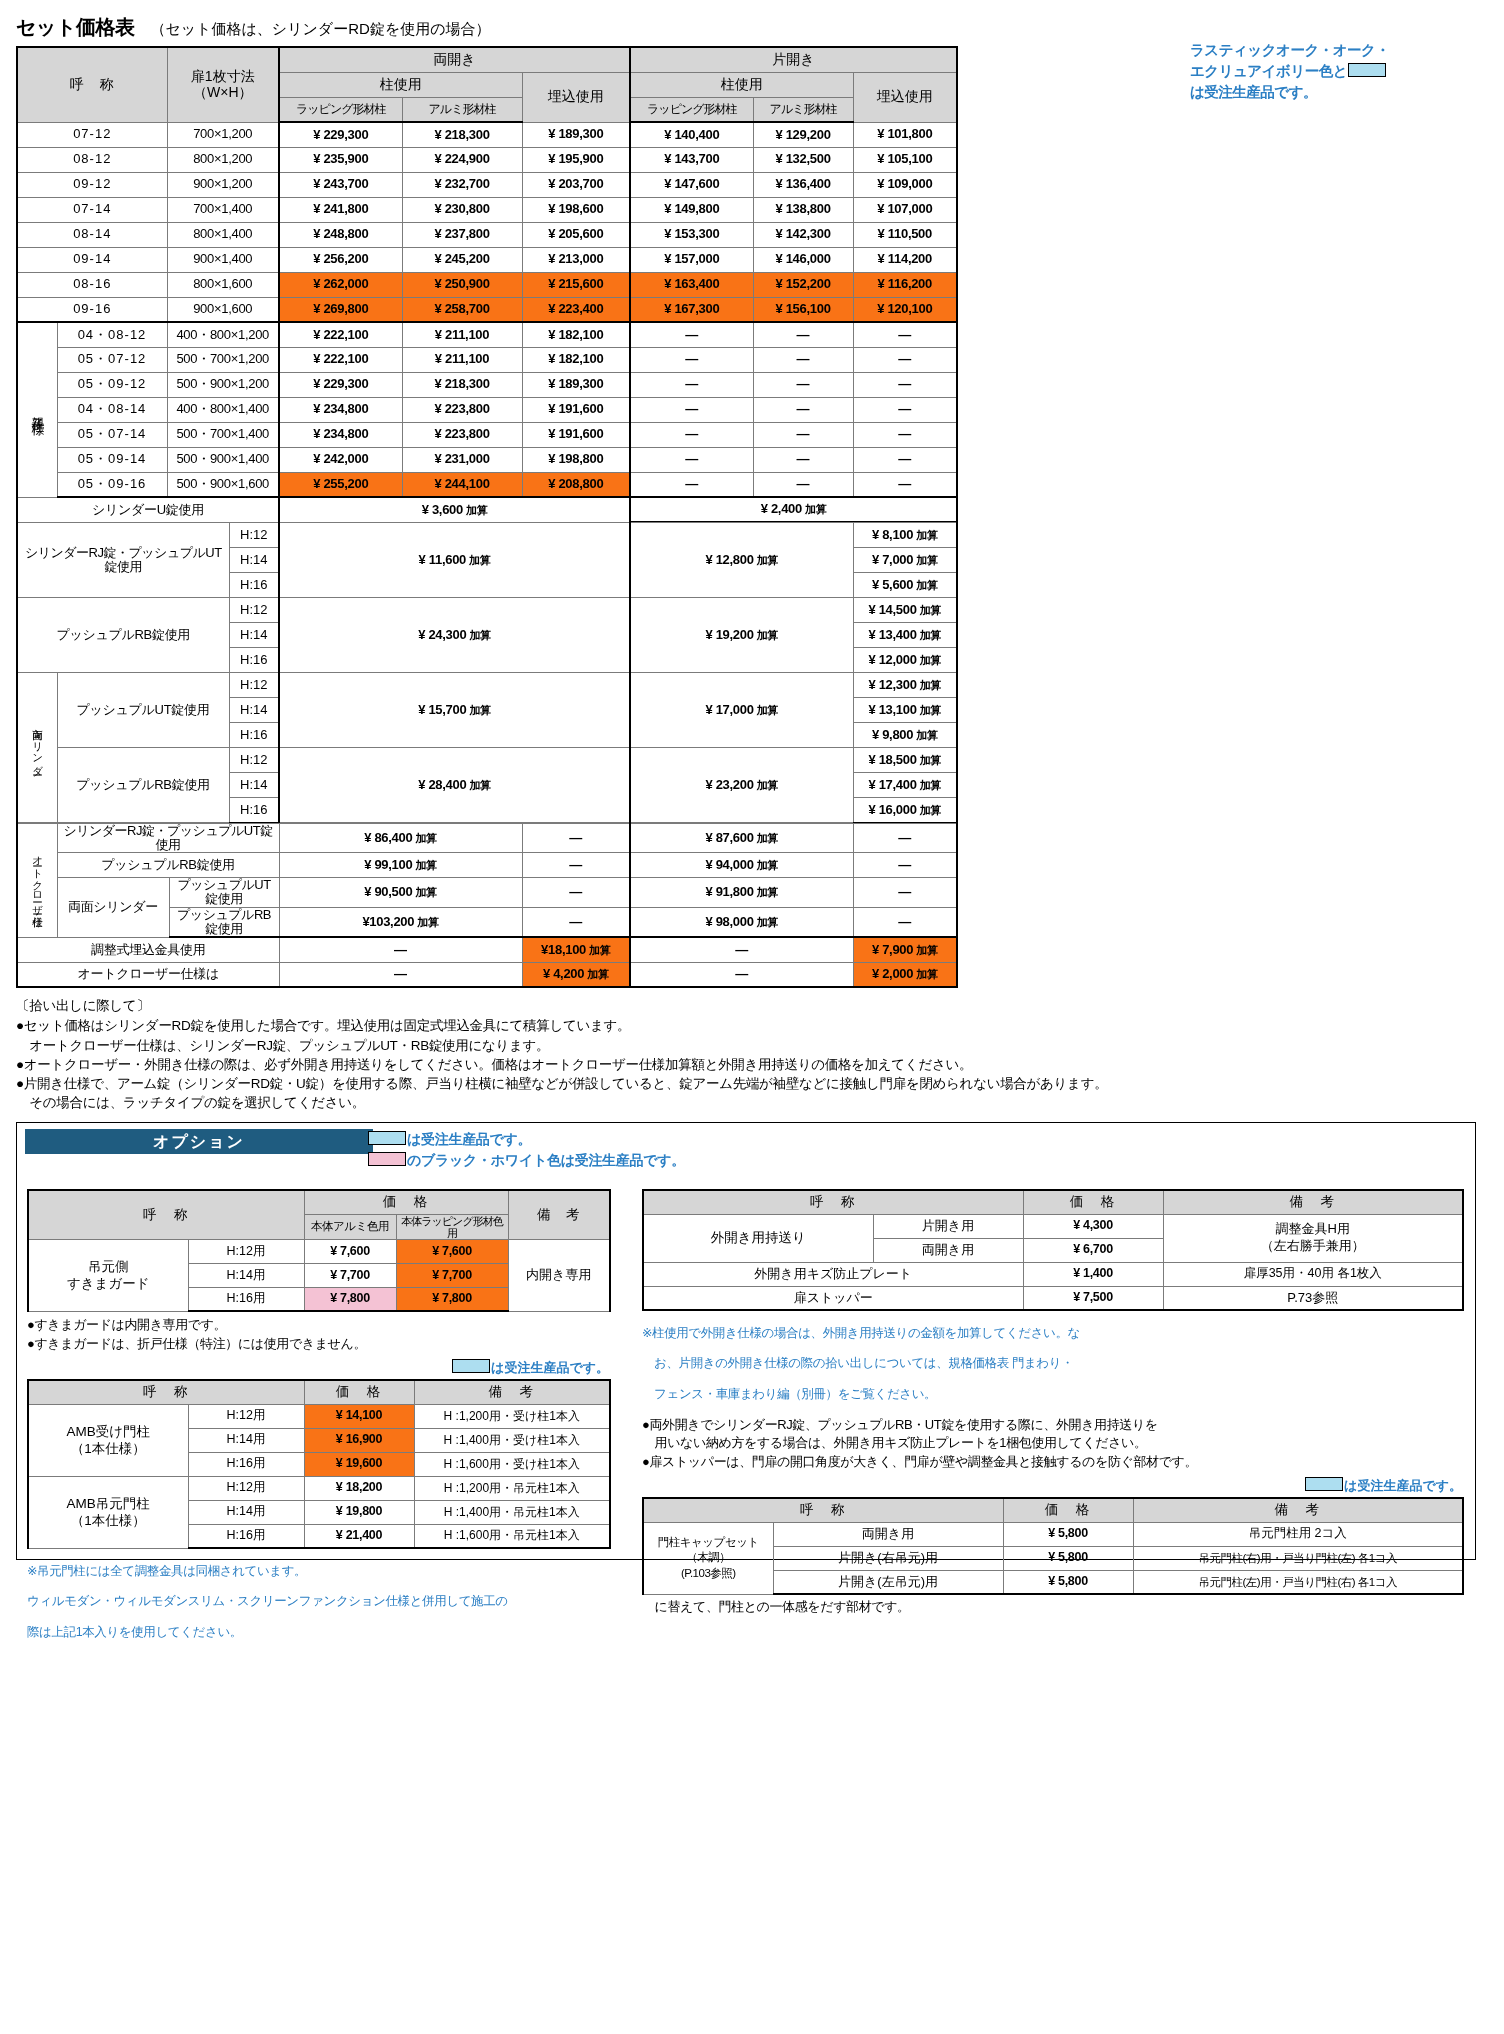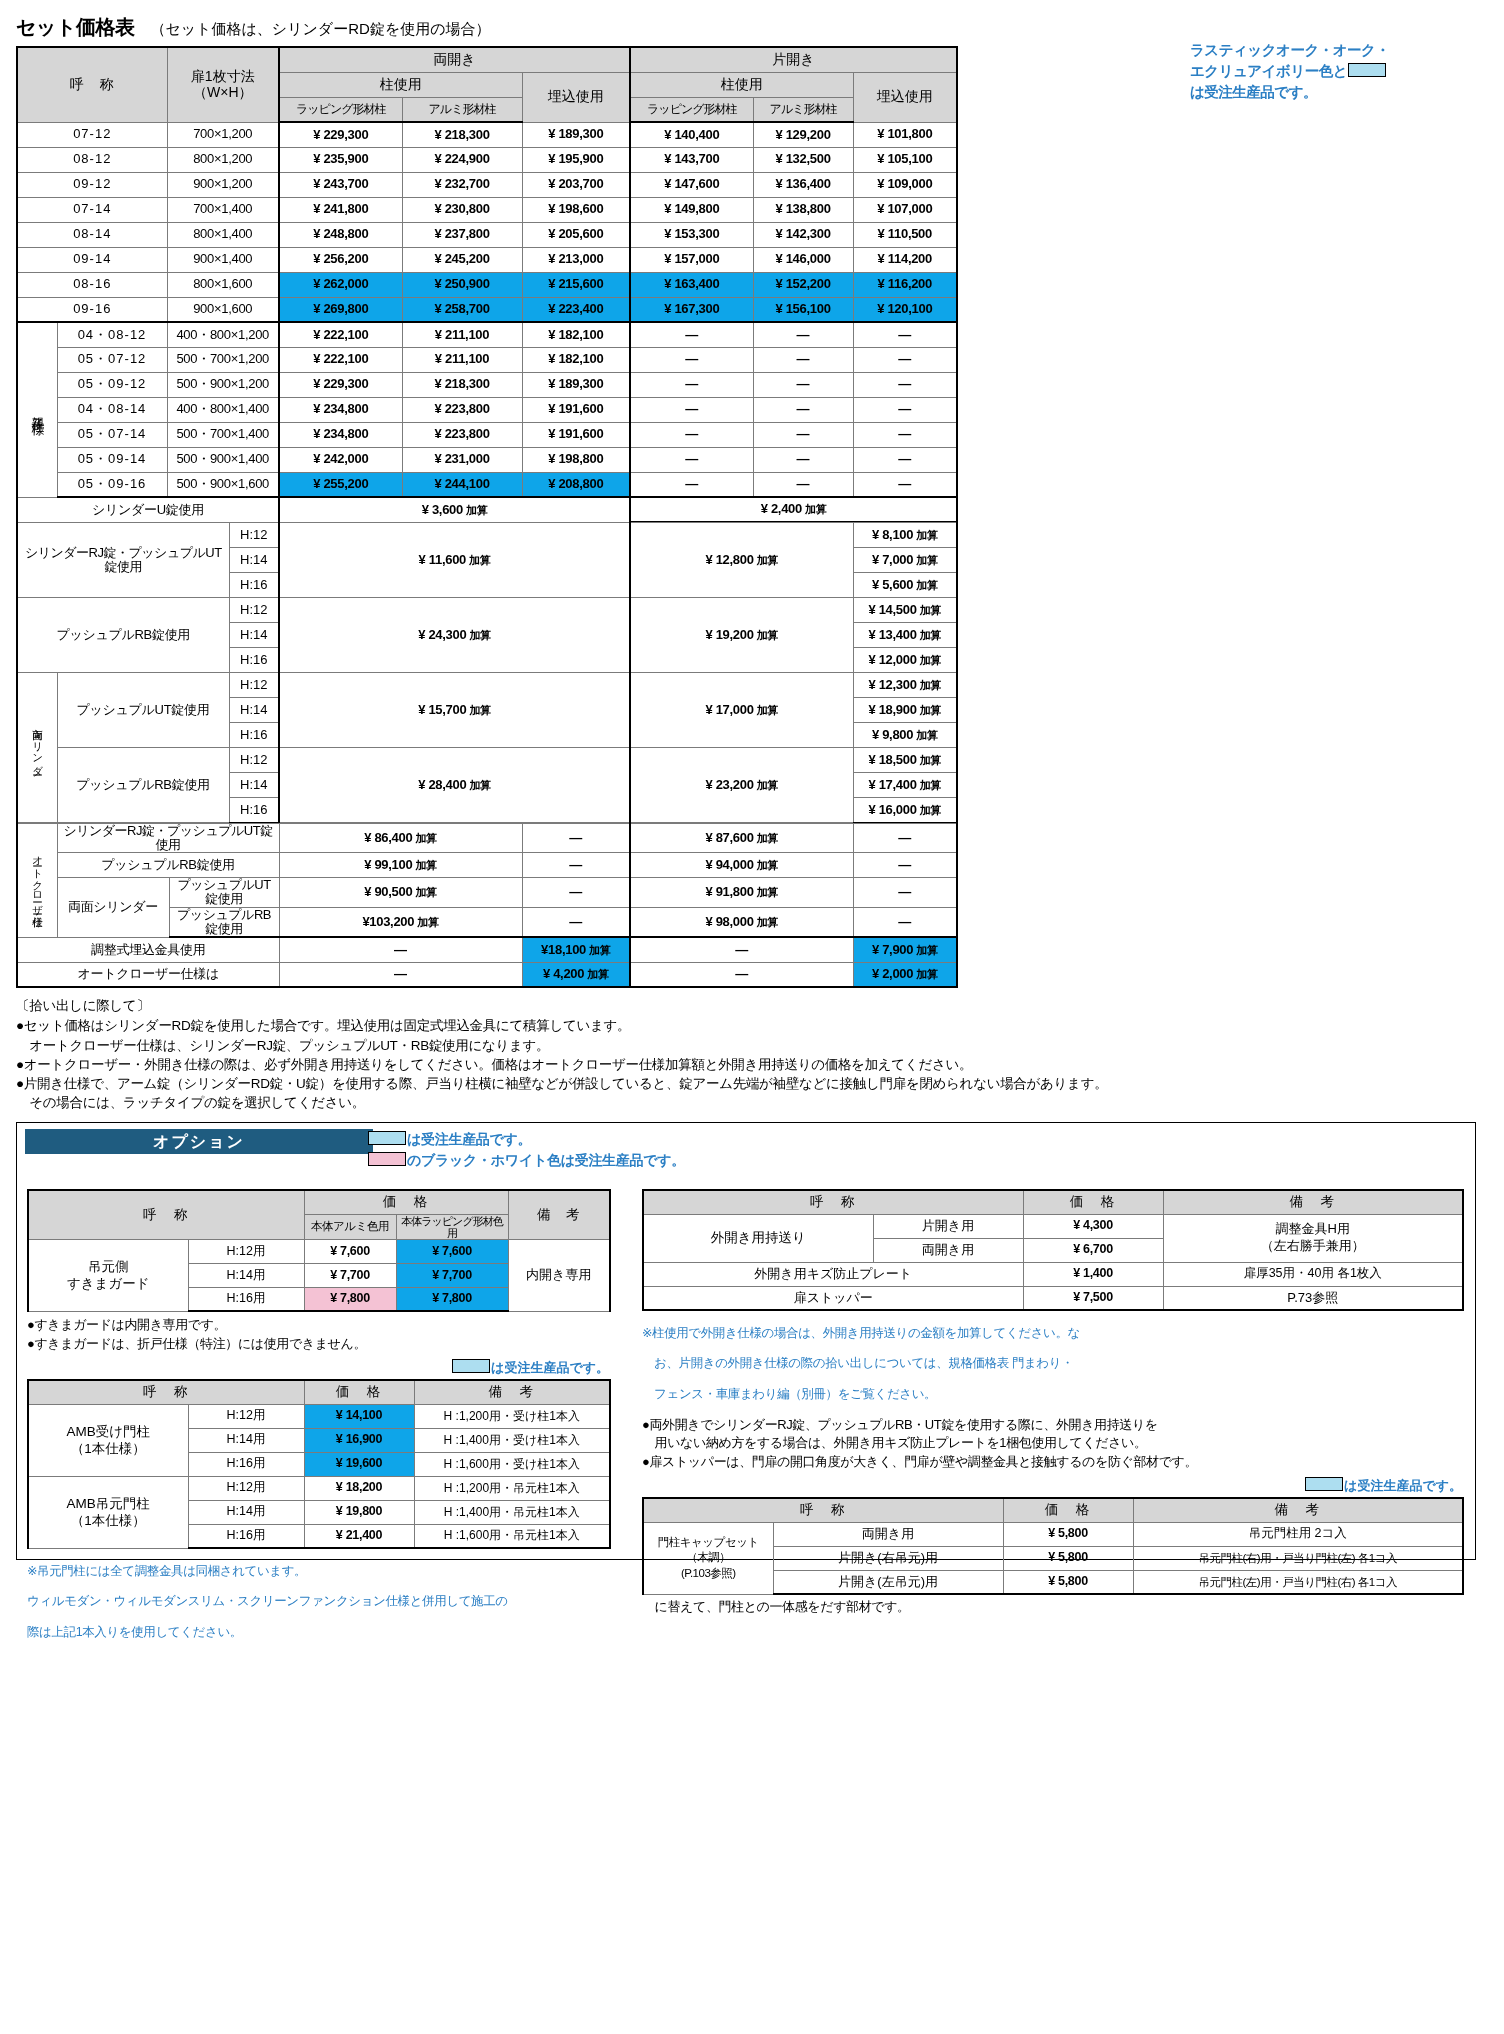--- a/index.html
+++ b/index.html
@@ -26,21 +26,21 @@
   table.main th { background:#d6d6d6; font-weight:normal; font-size:14px; }
   table.main th.small { font-size:12px; letter-spacing:-1px; }
   .outer-t { border-top:2px solid #000 !important; }
   .outer-b { border-bottom:2px solid #000 !important; }
   .outer-l { border-left:2px solid #000 !important; }
   .outer-r { border-right:2px solid #000 !important; }
   .thick-r { border-right:2px solid #000 !important; }
   .thick-b { border-bottom:2px solid #000 !important; }
   .price { font-weight:bold; font-size:15px; letter-spacing:-0.3px; white-space:nowrap; }
   .price .kasan { font-size:11px; font-weight:bold; margin-left:3px; }
-  .blue { background:#0ea5e9; }
+  .blue { background:#f97316; }
   .name-cell { font-size:13.5px; letter-spacing:1px; }
   .dim-cell  { font-size:13.5px; letter-spacing:-0.3px; }
   .vert {
     writing-mode:vertical-rl; text-orientation:upright;
     letter-spacing:2px; font-size:13px; margin:0 auto;
   }
   .vert-small { writing-mode:vertical-rl; text-orientation:upright; font-size:10.5px; letter-spacing:0px; }
   .lbl { font-size:13px; letter-spacing:-0.3px; }
   .lbl-s { font-size:12px; letter-spacing:-0.5px; }
   .h-lbl { font-size:13px; }
@@ -386,21 +386,21 @@
         <td rowspan="3" class="price">
           <span>¥ 17,000</span><span class="kasan">加算</span>
         </td>
         <td class="price outer-r">
           <span>¥ 12,300</span><span class="kasan">加算</span>
         </td>
       </tr>
       <tr>
         <td class="thick-r h-lbl">H:14</td>
         <td class="price outer-r">
-          <span>¥ 18,900</span><span class="kasan">加算</span>
+          <span>¥ 13,100</span><span class="kasan">加算</span>
         </td>
       </tr>
       <tr>
         <td class="thick-r h-lbl">H:16</td>
         <td class="price outer-r">
           <span>¥  9,800</span><span class="kasan">加算</span>
         </td>
       </tr>
 
       <tr>

